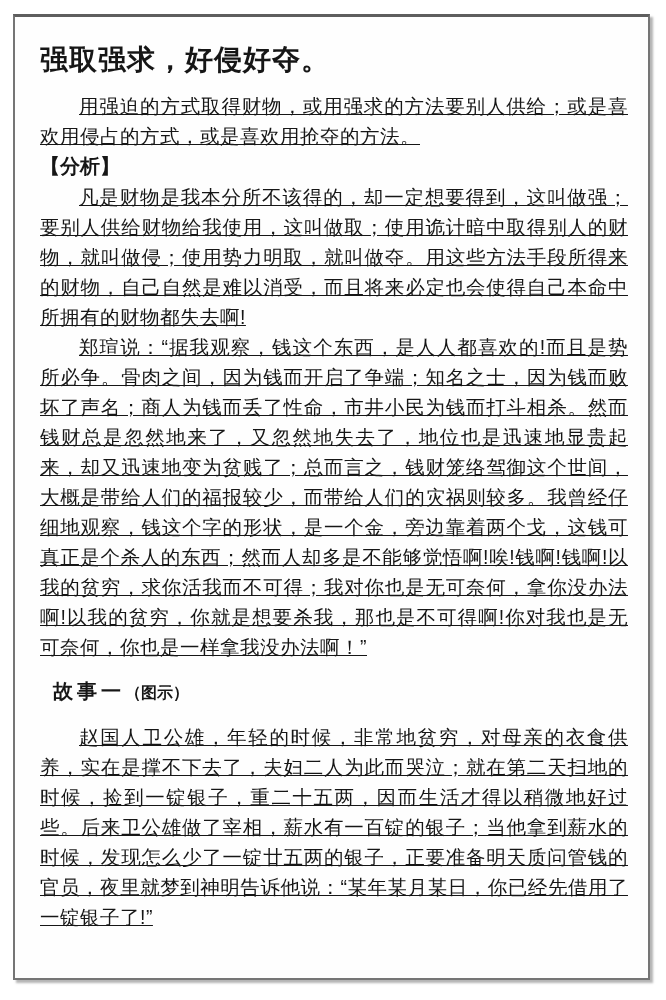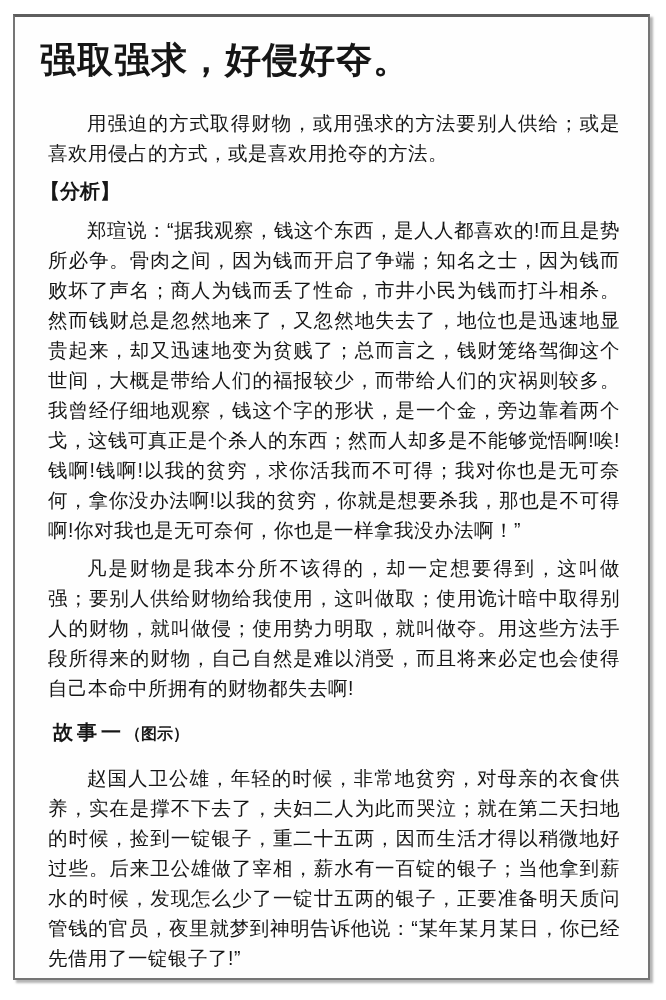--- a/index.html
+++ b/index.html
@@ -20,39 +20,40 @@
     background: #fefefe;
     border: 2px solid #757575;
     border-top: 3px solid #5e5e5e;
     box-shadow: 3px 3px 2px rgba(120,120,120,0.55);
   }
   .content {
     padding: 25px 20px 0 25px;
     color: #161616;
   }
   .page-title {
-    font-size: 36px;
+    font-size: 28px;
     font-weight: bold;
     letter-spacing: 1px;
-    margin: 0 0 30px 0;
+    margin: 0 0 13px 0;
     line-height: 36px;
   }
   .section-heading {
     font-size: 20px;
     font-weight: bold;
     margin: 0;
     line-height: 31px;
   }
   .body-para {
     font-size: 19.5px;
     line-height: 30px;
-    margin: 8px;
+    margin: 0;
     text-indent: 2em;
     text-align: justify;
     letter-spacing: 0.5px;
+    text-decoration: underline;
   }
   .story-heading {
     margin: 13px;
     line-height: 32px;
     font-size: 20px;
     font-weight: bold;
   }
   .story-heading .story-label {
     letter-spacing: 0.2em;
   }
@@ -67,23 +68,23 @@
 <div class="scan-page">
   <div class="content">
 
     <h1 class="page-title">强取强求，好侵好夺。</h1>
 
 
     <p class="body-para">用强迫的方式取得财物，或用强求的方法要别人供给；或是喜欢用侵占的方式，或是喜欢用抢夺的方法。</p>
 
     <h2 class="section-heading">【分析】</h2>
 
+    <p class="body-para">凡是财物是我本分所不该得的，却一定想要得到，这叫做强；要别人供给财物给我使用，这叫做取；使用诡计暗中取得别人的财物，就叫做侵；使用势力明取，就叫做夺。用这些方法手段所得来的财物，自己自然是难以消受，而且将来必定也会使得自己本命中所拥有的财物都失去啊!</p>
+
     <p class="body-para">郑瑄说：“据我观察，钱这个东西，是人人都喜欢的!而且是势所必争。骨肉之间，因为钱而开启了争端；知名之士，因为钱而败坏了声名；商人为钱而丢了性命，市井小民为钱而打斗相杀。然而钱财总是忽然地来了，又忽然地失去了，地位也是迅速地显贵起来，却又迅速地变为贫贱了；总而言之，钱财笼络驾御这个世间，大概是带给人们的福报较少，而带给人们的灾祸则较多。我曾经仔细地观察，钱这个字的形状，是一个金，旁边靠着两个戈，这钱可真正是个杀人的东西；然而人却多是不能够觉悟啊!唉!钱啊!钱啊!以我的贫穷，求你活我而不可得；我对你也是无可奈何，拿你没办法啊!以我的贫穷，你就是想要杀我，那也是不可得啊!你对我也是无可奈何，你也是一样拿我没办法啊！”</p>
-
-    <p class="body-para">凡是财物是我本分所不该得的，却一定想要得到，这叫做强；要别人供给财物给我使用，这叫做取；使用诡计暗中取得别人的财物，就叫做侵；使用势力明取，就叫做夺。用这些方法手段所得来的财物，自己自然是难以消受，而且将来必定也会使得自己本命中所拥有的财物都失去啊!</p>
 
     <h3 class="story-heading">
       <span class="story-label">故事一</span><span class="story-note">（图示）</span>
     </h3>
 
     <p class="body-para">赵国人卫公雄，年轻的时候，非常地贫穷，对母亲的衣食供养，实在是撑不下去了，夫妇二人为此而哭泣；就在第二天扫地的时候，捡到一锭银子，重二十五两，因而生活才得以稍微地好过些。后来卫公雄做了宰相，薪水有一百锭的银子；当他拿到薪水的时候，发现怎么少了一锭廿五两的银子，正要准备明天质问管钱的官员，夜里就梦到神明告诉他说：“某年某月某日，你已经先借用了一锭银子了!”</p>
 
   </div>
 </div>
 

